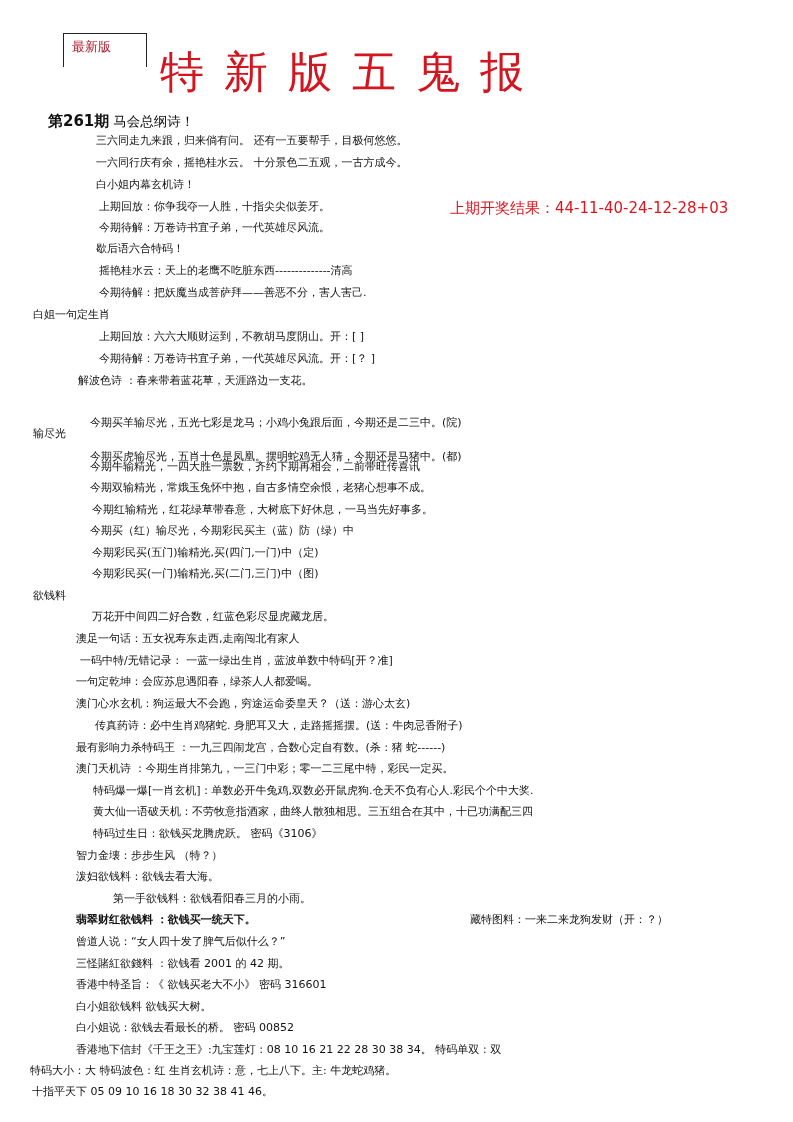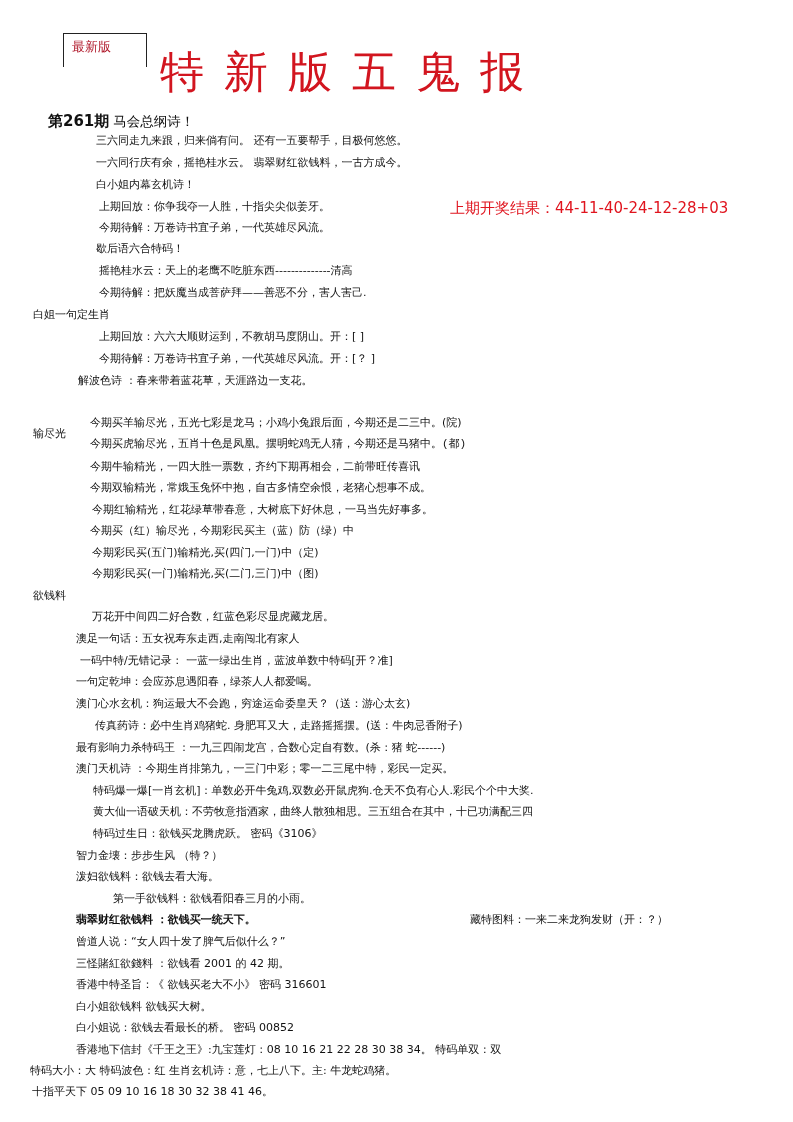--- a/index.html
+++ b/index.html
@@ -23,34 +23,34 @@
   <span>最新版</span>
 </div>
 <div class="title">特新版五鬼报</div>
 <div class="issue">
   <span>第261期</span><span class="issue-sub">马会总纲诗！</span>
 </div>
 <div class="result">上期开奖结果：44-11-40-24-12-28+03</div>
 
 <div id="lines">
     <div class="line" style="left: 96px; top: 134px;">三六同走九来跟，归来倘有问。 还有一五要帮手，目极何悠悠。</div>
-    <div class="line" style="left: 96px; top: 156px;">一六同行庆有余，摇艳桂水云。 翡翠财红欲钱料，一古方成今。</div>
+    <div class="line" style="left: 96px; top: 156px;">一六同行庆有余，摇艳桂水云。 十分景色二五观，一古方成今。</div>
     <div class="line" style="left: 96px; top: 178px;">白小姐内幕玄机诗！</div>
     <div class="line" style="left: 99px; top: 200px;">上期回放：你争我夺一人胜，十指尖尖似姜牙。</div>
     <div class="line" style="left: 99px; top: 221px;">今期待解：万卷诗书宜子弟，一代英雄尽风流。</div>
     <div class="line" style="left: 96px; top: 242px;">歇后语六合特码！</div>
     <div class="line" style="left: 99px; top: 264px;">摇艳桂水云：天上的老鹰不吃脏东西--------------清高</div>
     <div class="line" style="left: 99px; top: 286px;">今期待解：把妖魔当成菩萨拜——善恶不分，害人害己.</div>
     <div class="line" style="left: 33px; top: 308px;">白姐一句定生肖</div>
     <div class="line" style="left: 99px; top: 330px;">上期回放：六六大顺财运到，不教胡马度阴山。开：[ ]</div>
     <div class="line" style="left: 99px; top: 352px;">今期待解：万卷诗书宜子弟，一代英雄尽风流。开：[？ ]</div>
     <div class="line" style="left: 78px; top: 374px;">解波色诗 ：春来带着蓝花草，天涯路边一支花。</div>
     <div class="line" style="left: 33px; top: 395px; margin-top: 32px;">输尽光</div>
     <div class="line" style="left: 90px; top: 416px;">今期买羊输尽光，五光七彩是龙马；小鸡小兔跟后面，今期还是二三中。(院)</div>
-    <div class="line" style="left: 90px; top: 438px; font-family: Liberation Mono, monospace;">今期买虎输尽光，五肖十色是凤凰。摆明蛇鸡无人猜，今期还是马猪中。(都)</div>
+    <div class="line" style="left: 90px; top: 450px;">今期买虎输尽光，五肖十色是凤凰。摆明蛇鸡无人猜，今期还是马猪中。(都)</div>
     <div class="line" style="left: 90px; top: 460px;">今期牛输精光，一四大胜一票数，齐约下期再相会，二前带旺传喜讯</div>
     <div class="line" style="left: 90px; top: 481px;">今期双输精光，常娥玉兔怀中抱，自古多情空余恨，老猪心想事不成。</div>
     <div class="line" style="left: 92px; top: 503px;">今期红输精光，红花绿草带春意，大树底下好休息，一马当先好事多。</div>
     <div class="line" style="left: 90px; top: 524px;">今期买（红）输尽光，今期彩民买主（蓝）防（绿）中</div>
     <div class="line" style="left: 92px; top: 546px;">今期彩民买(五门)输精光,买(四门,一门)中（定)</div>
     <div class="line" style="left: 92px; top: 567px;">今期彩民买(一门)输精光,买(二门,三门)中（图)</div>
     <div class="line" style="left: 33px; top: 589px;">欲钱料</div>
     <div class="line" style="left: 92px; top: 610px;">万花开中间四二好合数，红蓝色彩尽显虎藏龙居。</div>
     <div class="line" style="left: 76px; top: 632px;">澳足一句话：五女祝寿东走西,走南闯北有家人</div>
     <div class="line" style="left: 80px; top: 654px;">一码中特/无错记录： 一蓝一绿出生肖，蓝波单数中特码[开？准]</div>

